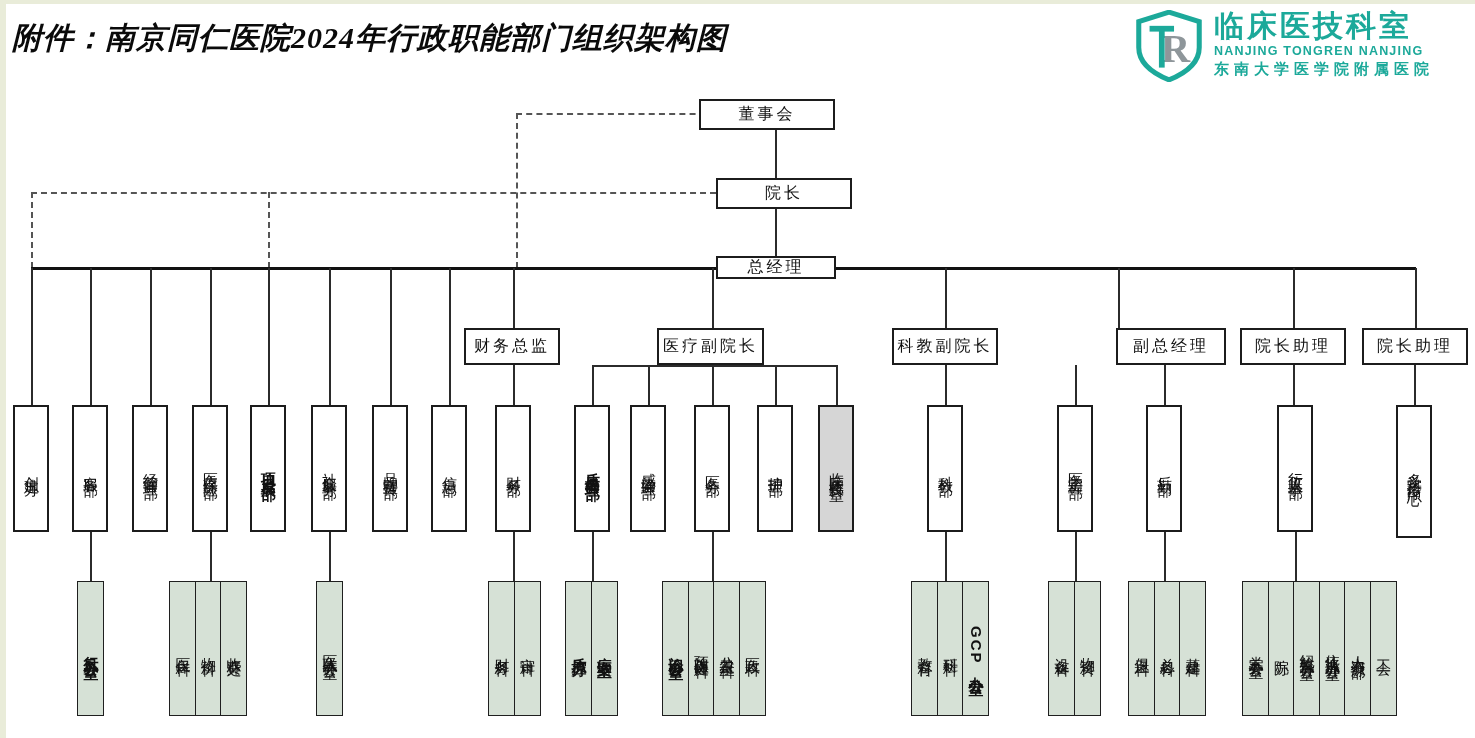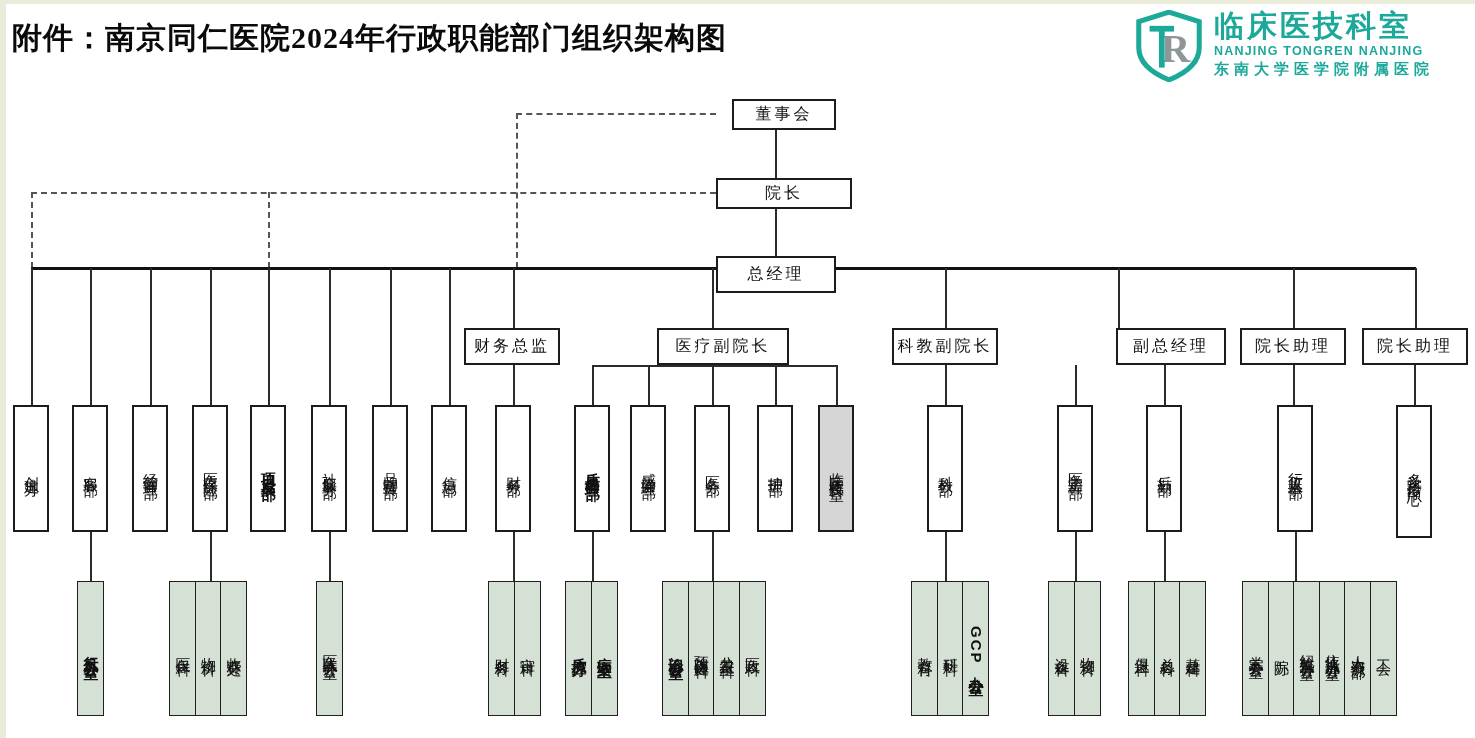--- a/index.html
+++ b/index.html
@@ -7,21 +7,21 @@
   .page {
     position:relative; width:1475px; height:738px; background:#ffffff;
     font-family:"Liberation Sans", sans-serif; overflow:hidden;
   }
   .strip-top { position:absolute; left:0; top:0; width:1475px; height:4px; background:#e9ecd9; }
   .strip-left { position:absolute; left:0; top:0; width:6px; height:738px; background:#e9ecd9; }
 
   
   .title {
     position:absolute; left:12px; top:18px; font-family:"Liberation Serif", serif;
-    font-size:30px; font-weight:700; color:#0a0a0a; letter-spacing:1px; white-space:nowrap;
+    font-size:30px; font-weight:700; color:#0a0a0a; letter-spacing:1px; white-space:nowrap;font-style:italic;
   }
   .logo { position:absolute; left:1136px; top:8px; width:330px; height:76px; }
   .logo-shield { position:absolute; left:0; top:2px; width:66px; height:72px; }
   .logo-text { position:absolute; left:78px; top:0; width:252px; }
   .logo-zh { font-size:30px; font-weight:700; color:#1ca99a; letter-spacing:3px; line-height:36px; white-space:nowrap; }
   .logo-en { font-size:12.5px; font-weight:700; color:#1ca99a; letter-spacing:1.2px; line-height:15px; white-space:nowrap; }
   .logo-aff { font-size:15px; font-weight:700; color:#1ca99a; letter-spacing:5px; line-height:19px; white-space:nowrap; }
 
   
   .ln { position:absolute; background:#2b2b2b; }
@@ -118,26 +118,26 @@
       <div class="ln v" style="left: 329px; top: 532px; height: 49px;"></div>
       <div class="ln v" style="left: 513px; top: 532px; height: 49px;"></div>
       <div class="ln v" style="left: 592px; top: 532px; height: 49px;"></div>
       <div class="ln v" style="left: 712px; top: 532px; height: 49px;"></div>
       <div class="ln v" style="left: 945px; top: 532px; height: 49px;"></div>
       <div class="ln v" style="left: 1075px; top: 532px; height: 49px;"></div>
       <div class="ln v" style="left: 1164px; top: 532px; height: 49px;"></div>
       <div class="ln v" style="left: 1295px; top: 532px; height: 49px;"></div>
     </div>
 
-  <div class="node" style="left:732px;top:99px;width:104px;height:31px">董事会</div>
+  <div class="node" style="left:699px;top:99px;width:136px;height:31px">董事会</div>
   <div class="node" style="left:716px;top:178px;width:136px;height:31px">院长</div>
-  <div class="node" style="left:716px;top:256px;width:120px;height:37px">总经理</div>
+  <div class="node" style="left:716px;top:256px;width:120px;height:23px">总经理</div>
 
   <div class="node" style="left:464px;top:328px;width:96px;height:37px">财务总监</div>
-  <div class="node" style="left:657px;top:328px;width:132px;height:37px">医疗副院长</div>
+  <div class="node" style="left:657px;top:328px;width:107px;height:37px">医疗副院长</div>
   <div class="node" style="left:892px;top:328px;width:106px;height:37px">科教副院长</div>
   <div class="node" style="left:1116px;top:328px;width:110px;height:37px">副总经理</div>
   <div class="node" style="left:1240px;top:328px;width:106px;height:37px">院长助理</div>
   <div class="node" style="left:1362px;top:328px;width:106px;height:37px">院长助理</div>
 
   <div class="vnode" style="left:13px;top:405px">创建办</div>
   <div class="vnode" style="left:72px;top:405px">客服部</div>
   <div class="vnode" style="left:132px;top:405px">经营管理部</div>
   <div class="vnode" style="left:192px;top:405px">医疗保险部</div>
   <div class="vnode b" style="left:250px;top:405px">项目发展部</div>

